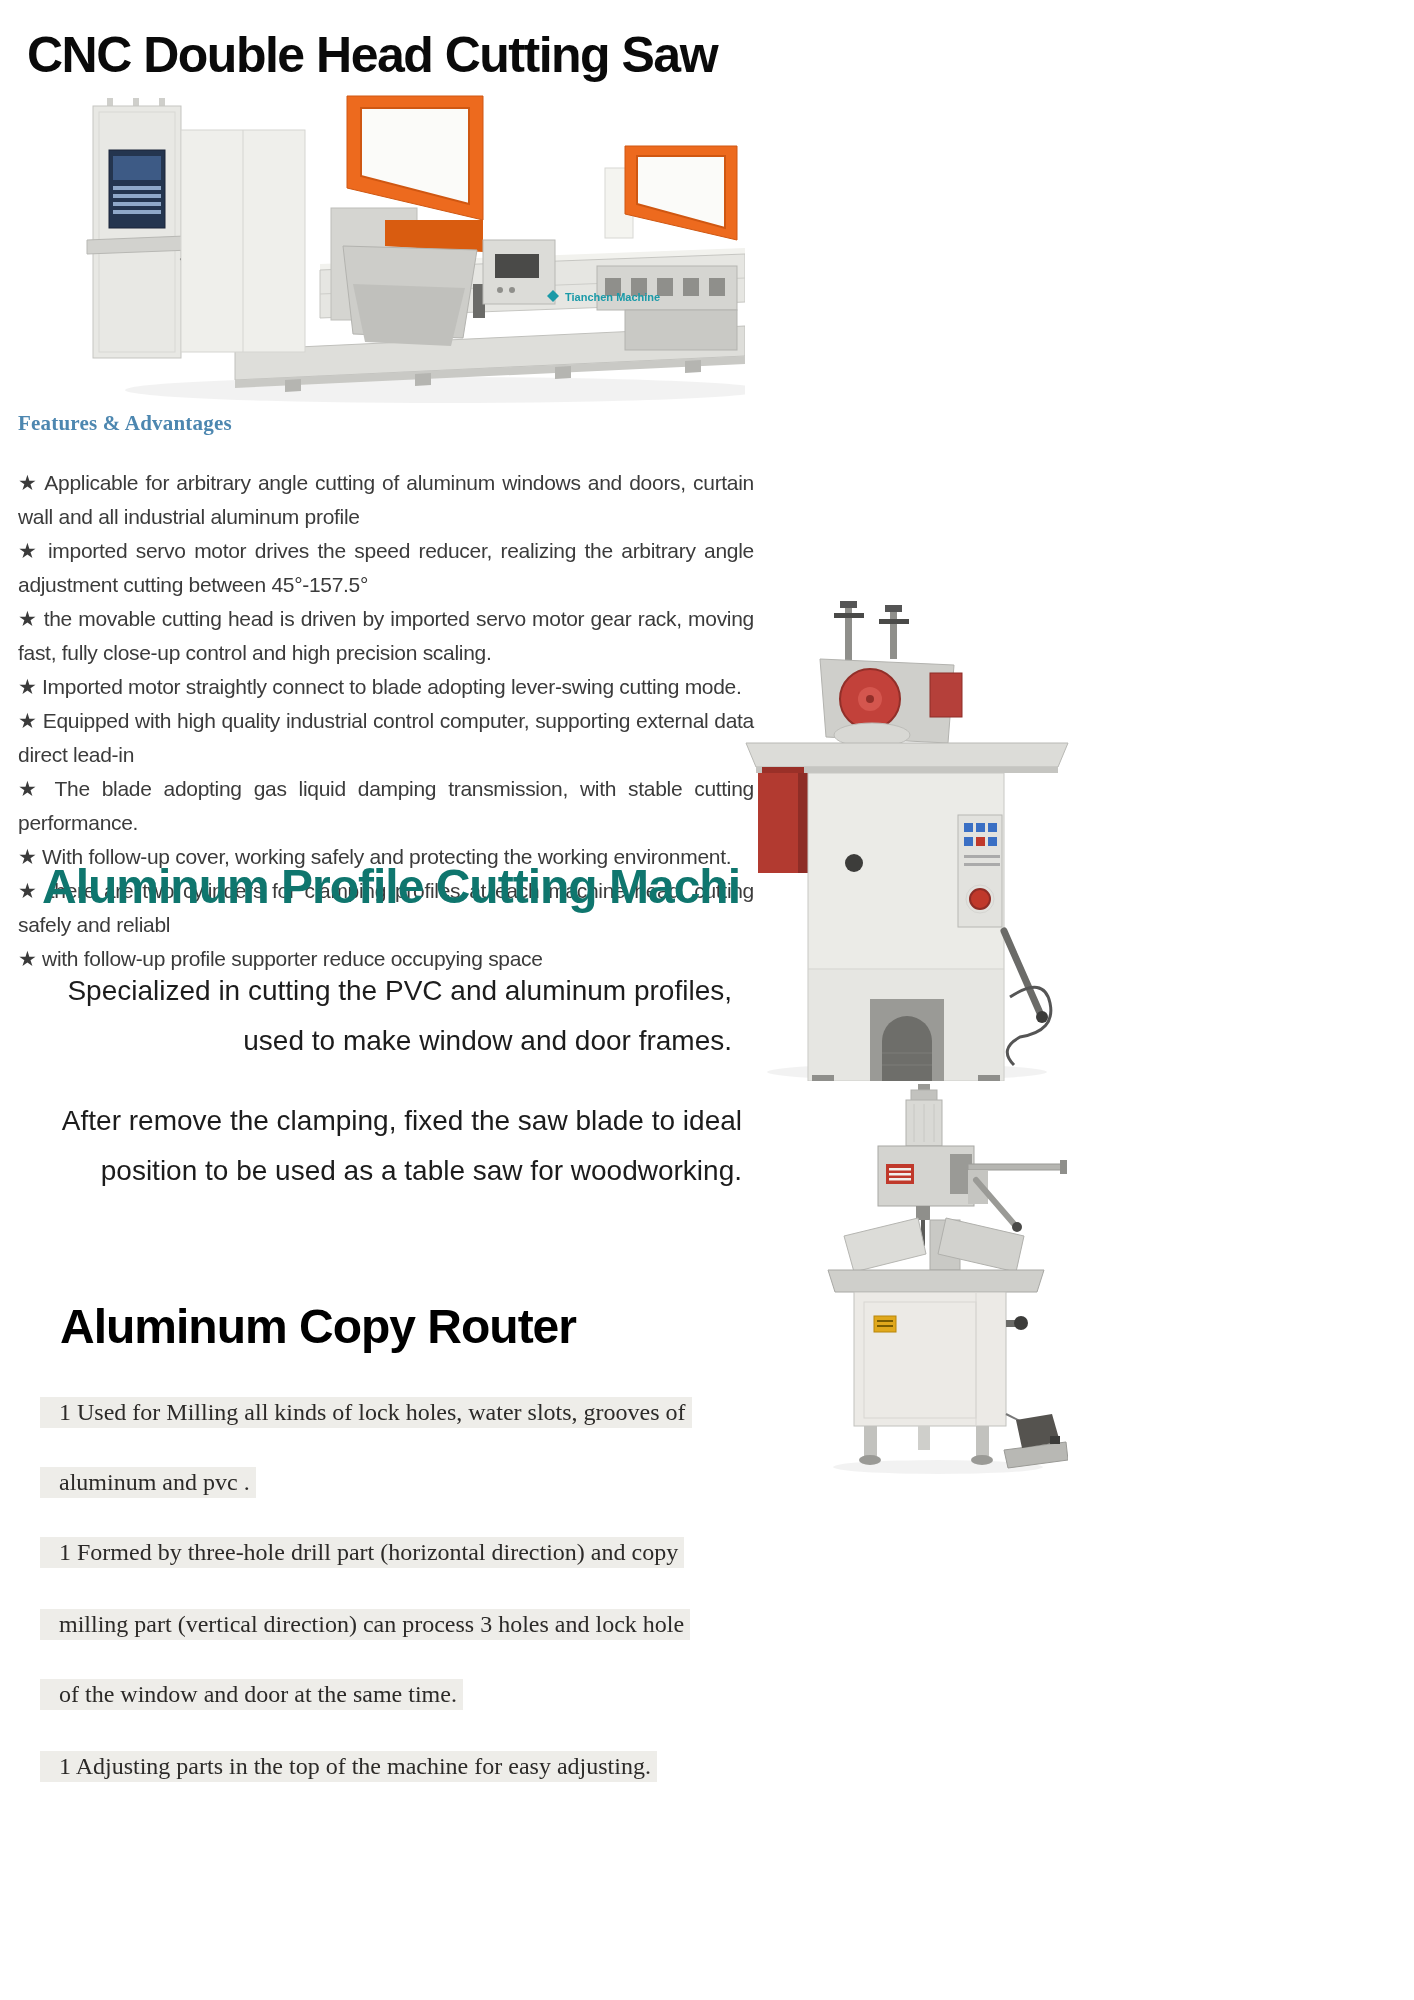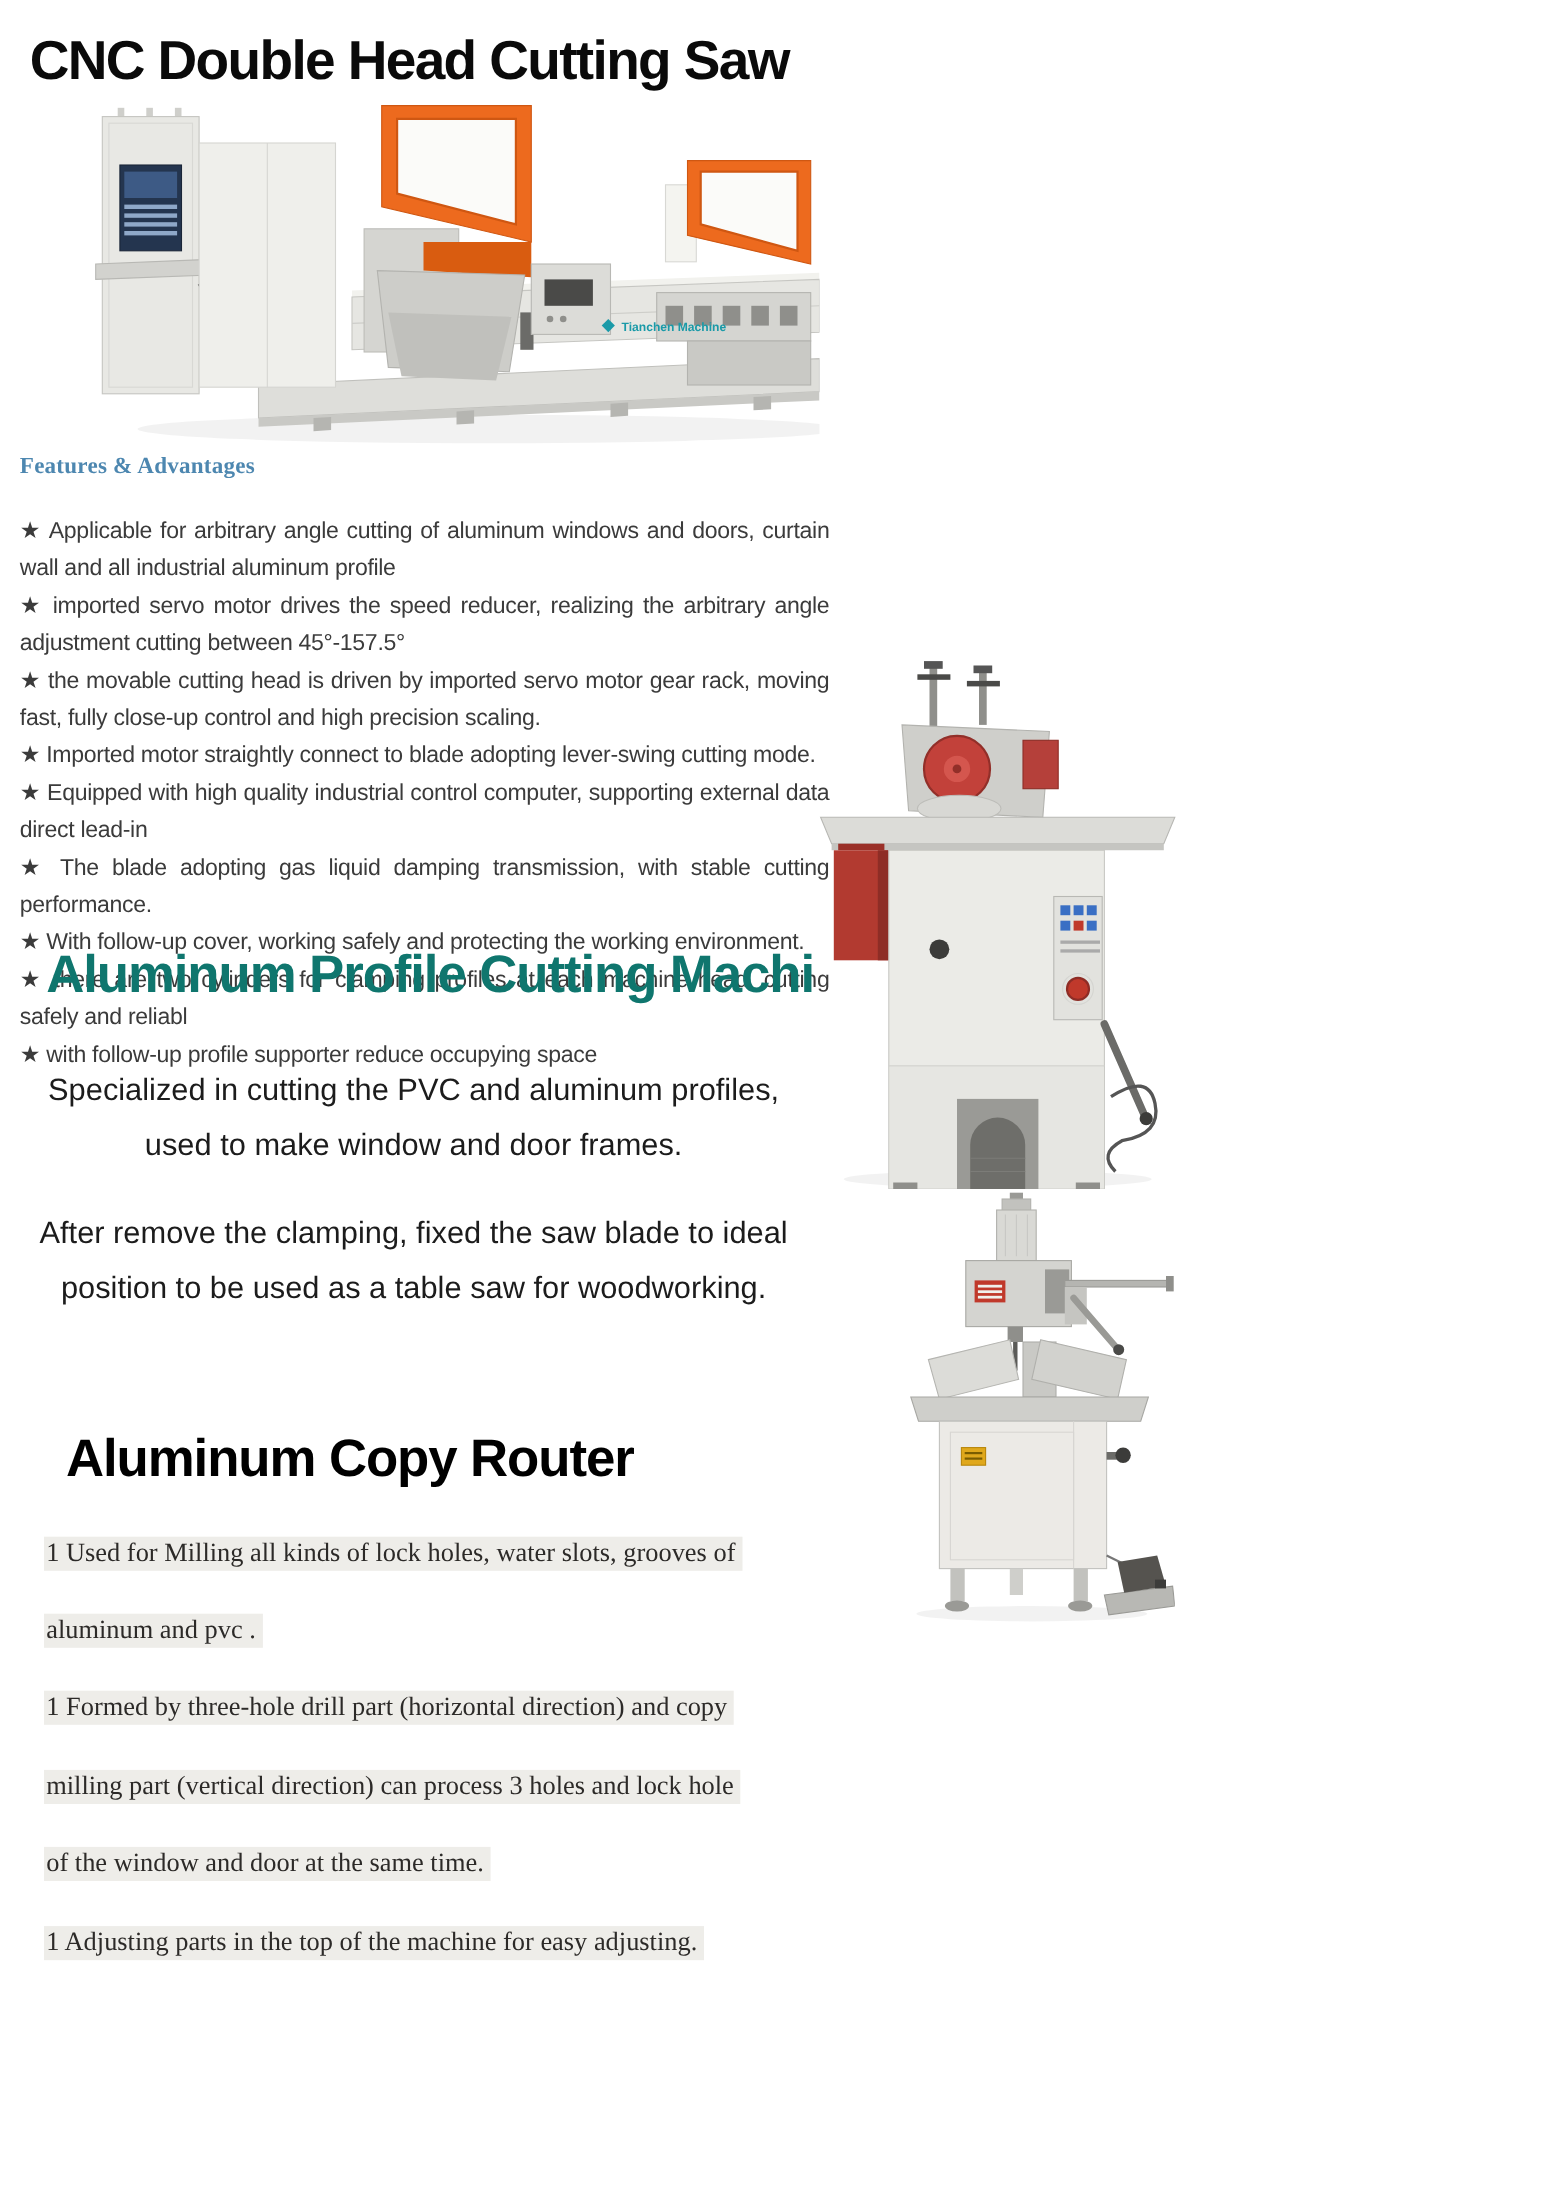--- a/index.html
+++ b/index.html
@@ -7,26 +7,26 @@
   body{font-family:"Liberation Sans",sans-serif;color:#111}
   .page{position:relative;width:1414px;height:2000px;background:#fff;overflow:hidden;margin:16px auto}
 
   .h1{position:absolute;left:27px;top:10px;font-size:50px;font-weight:700;letter-spacing:-1.5px;color:#0a0a0a;white-space:nowrap}
   .h2{position:absolute;left:42px;top:843px;font-size:48px;font-weight:700;letter-spacing:-1px;color:#0f766e;white-space:nowrap;width:700px;overflow:hidden}
   .h3{position:absolute;left:60px;top:1283px;font-size:48px;font-weight:700;letter-spacing:-1px;color:#000000;white-space:nowrap}
 
   .features-heading{position:absolute;left:18px;top:395px;font-family:"Liberation Serif",serif;font-weight:700;font-size:21px;color:#4d87b0;letter-spacing:.2px}
   .features{position:absolute;left:18px;top:450px;width:736px;font-size:21px;line-height:34px;letter-spacing:-.3px;color:#3b3b3b;text-align:justify}
 
-  .para{position:absolute;font-size:28px;line-height:50px;color:#1c1c1c;text-align:center;white-space:pre-line}
+  .para{position:absolute;font-size:28px;line-height:50px;color:#1c1c1c;text-align:right;white-space:pre-line}
   .para1{left:20px;top:950px;width:712px}
   .para2{left:10px;top:1080px;width:732px}
 
   .serif-line{position:absolute;left:40px;font-family:"Liberation Serif",serif;font-size:24px;color:#2c2a28;white-space:nowrap}
-  .serif-line span{background:#eeede9;padding:2px 6px 3px 2px}
+  .serif-line span{background:#eeede9;padding:2px 6px 3px 19px}
 
   svg.photo{position:absolute}
   .wm{font-family:"Liberation Sans",sans-serif;font-size:11px;font-weight:700}
 </style>
 </head>
 <body>
 
 <div class="page">
 
   <div class="h1">CNC Double Head Cutting Saw</div>

